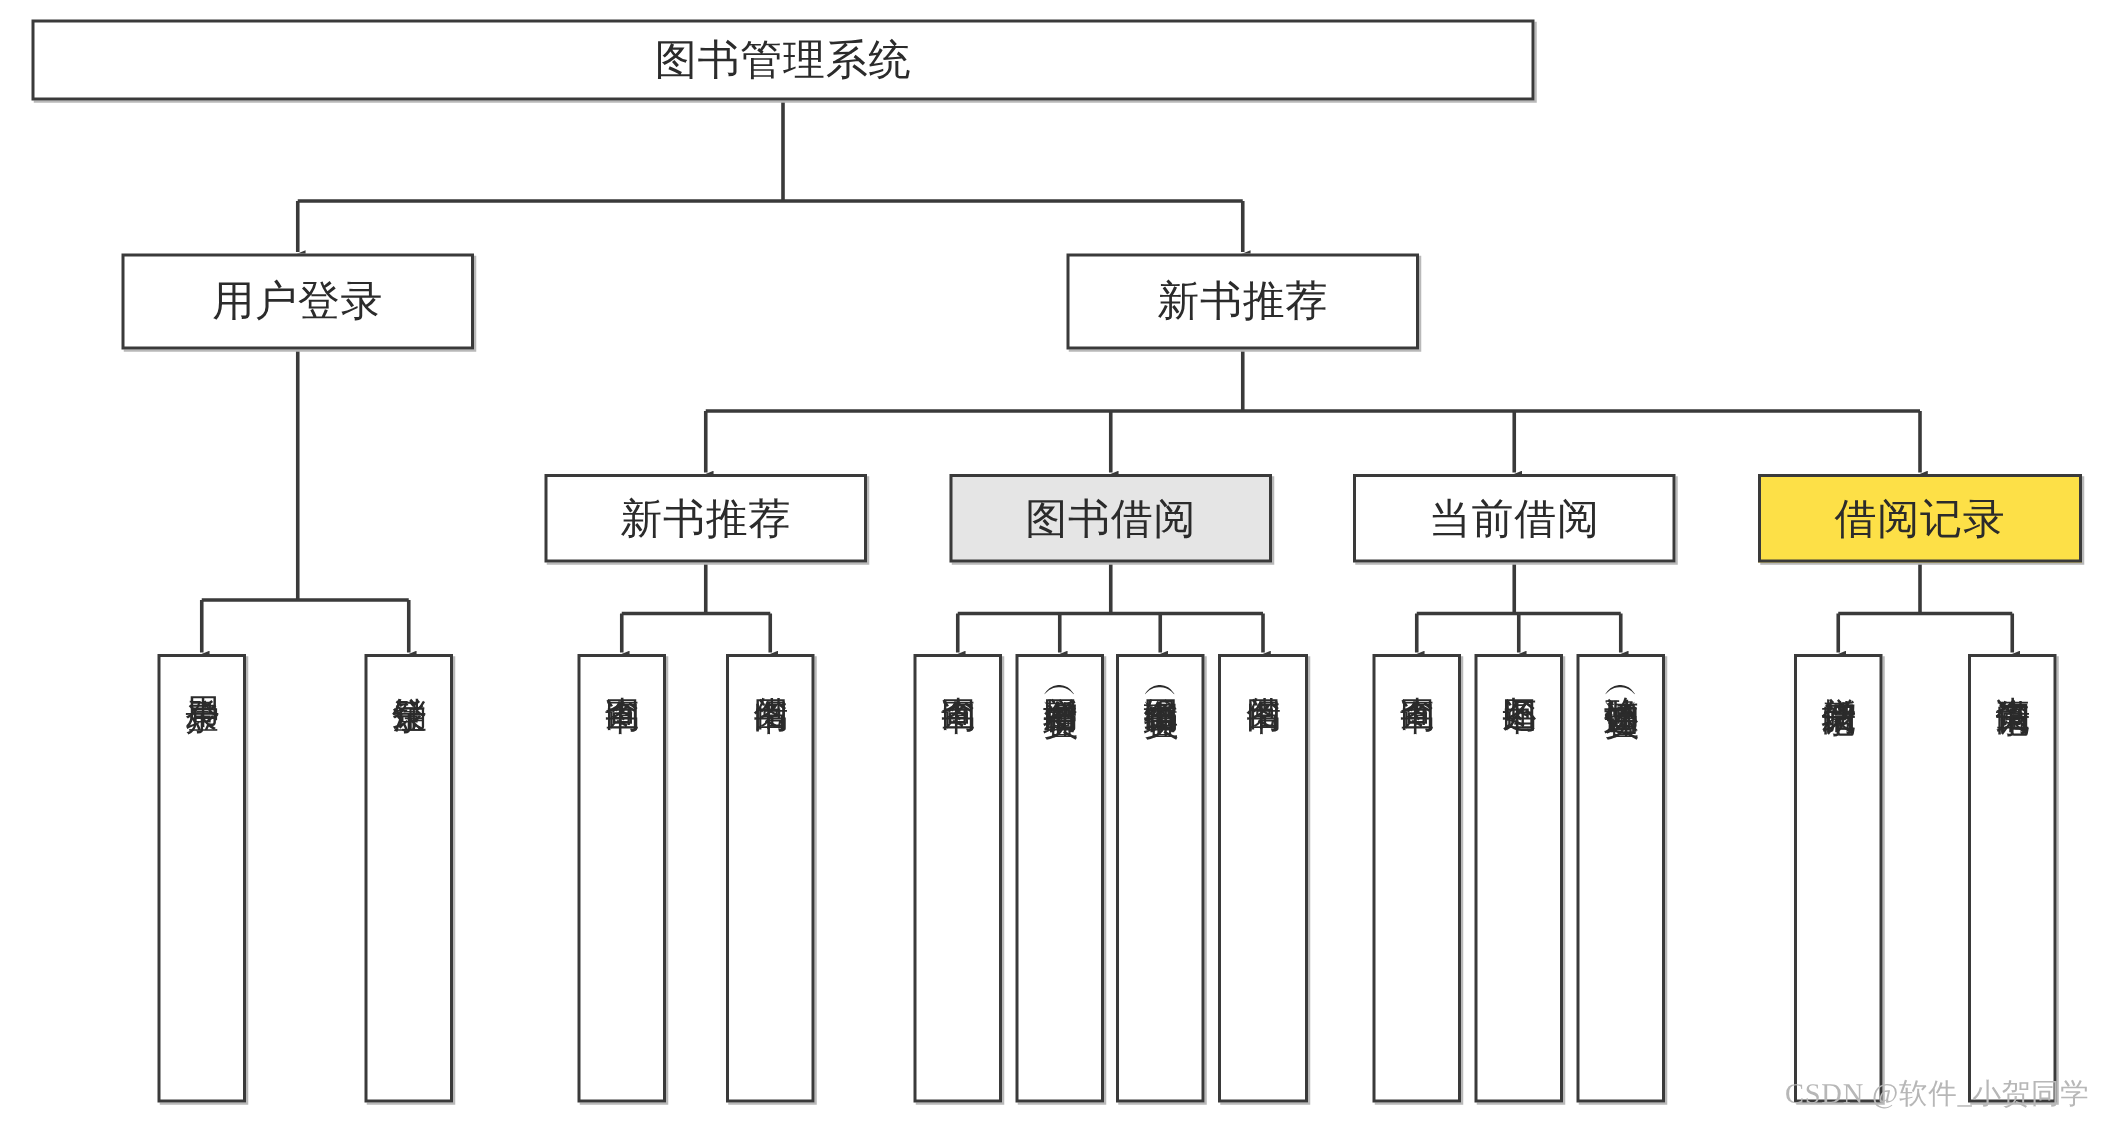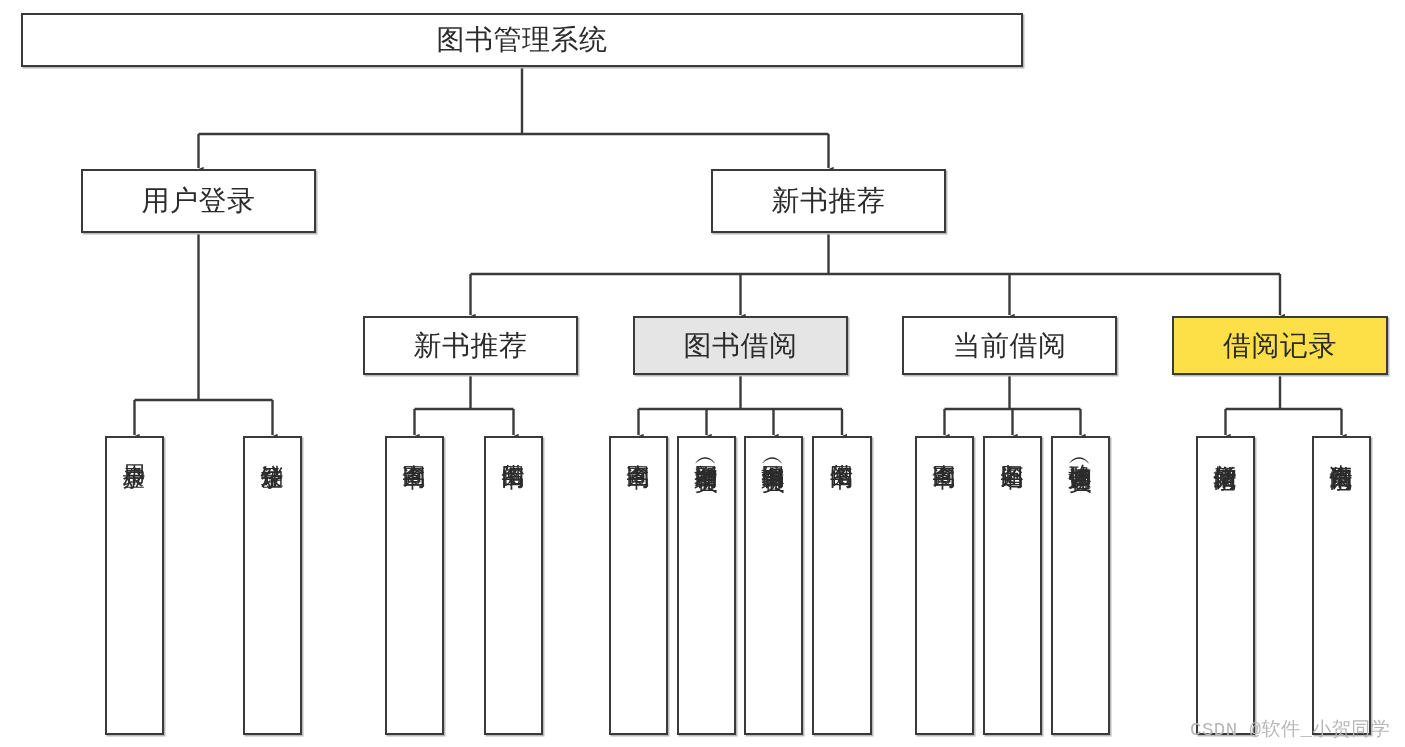--- a/index.html
+++ b/index.html
@@ -60,21 +60,21 @@
     width: 1405px;
     height: 747px;
     pointer-events: none;
   }
   .watermark {
     position: absolute;
     font-size: 19px;
     color: #b7b7b7;
     white-space: nowrap;
     letter-spacing: 0.5px;
-    font-family: Liberation Mono, monospace;
+    font-family: Liberation Serif, serif;
   }
 </style>
 </head>
 <body>
 
 <div id="diagram-root">
 
   <svg id="connector-layer" viewBox="0 0 1405 747" width="1405" height="747" aria-hidden="true">
       <defs>
         <marker id="arrowhead" markerWidth="9" markerHeight="11" refX="1.2" refY="5.2" orient="auto" markerUnits="userSpaceOnUse">

